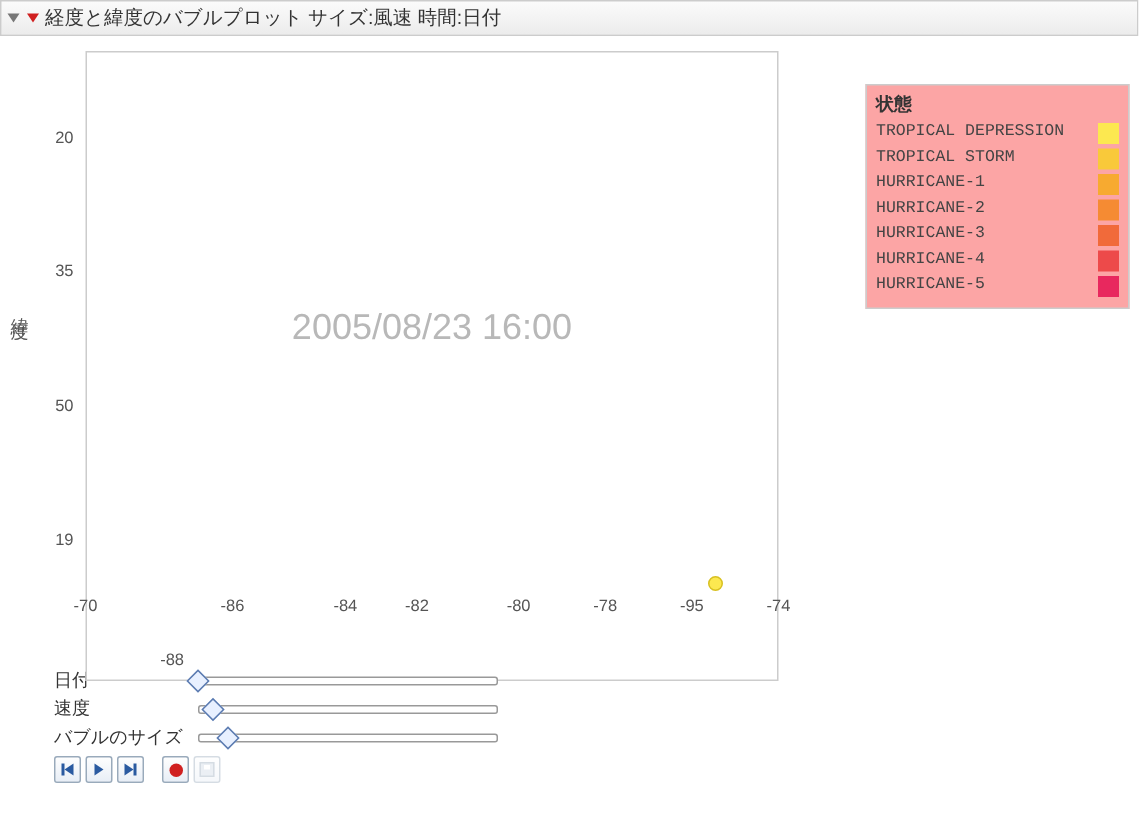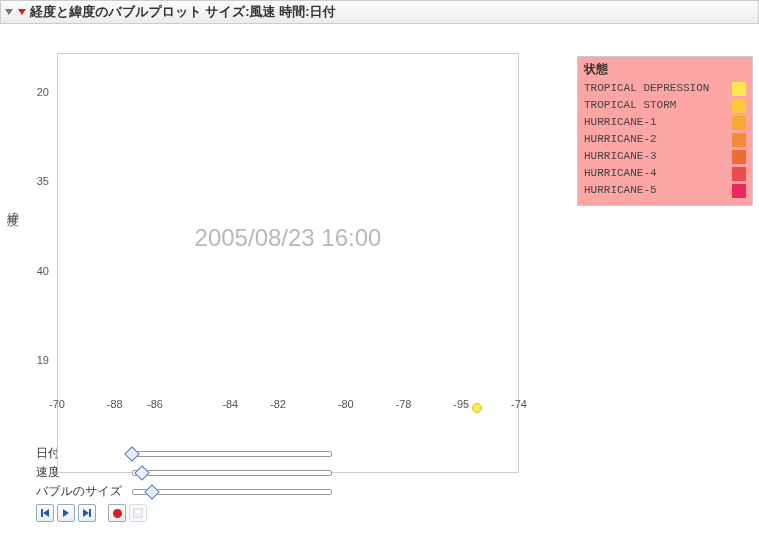--- a/index.html
+++ b/index.html
@@ -29,21 +29,21 @@
   }
   .tri-red {
     width: 0; height: 0;
     border-left: 4px solid transparent;
     border-right: 4px solid transparent;
     border-top: 6px solid #d02020;
     cursor: pointer;
     margin-left: 1px;
   }
   .panel-title {
-    font-weight: bold;
+    font-weight: normal;
     color: #333;
     font-size: 13px;
   }
   .report-body {
     position: relative;
     padding: 8px 0 0 0;
   }
   .plot-wrap {
     display: flex;
     align-items: flex-start;
@@ -75,21 +75,21 @@
     width: 30px;
     height: 358px;
     text-align: right;
     color: #555;
     font-size: 11px;
   }
   .ytick { position: absolute; right: 4px; transform: translateY(-50%); }
   .panel-plot {
     position: absolute;
     left: 34px;
-    top: 21px;
+    top: 2px;
     width: 462px;
     height: 420px;
     border: 1px solid #ccc;
     background: #fff;
   }
   .bubble {
     position: absolute;
     width: 10px; height: 10px;
     border-radius: 50%;
     background: #fce850;
@@ -258,32 +258,32 @@
       </div>
   </div>
 
   <div class="plot-wrap">
     <div class="ylabel">緯度</div>
     <div class="plot-col">
       <div class="plot-area">
         <div class="yaxis" id="yaxis">
             <div class="ytick" style="top: 53.7px;">20</div>
             <div class="ytick" style="top: 143.2px;">35</div>
-            <div class="ytick" style="top: 232.7px;">40</div>
+            <div class="ytick" style="top: 232.7px;">50</div>
             <div class="ytick" style="top: 322.2px;">19</div>
           </div>
         <div class="panel-plot">
           <div class="timestamp">2005/08/23 16:00</div>
           <div id="bubbles">
               <div class="bubble" style="left: 418.688px; top: 354.42px; background: rgb(252, 232, 80);"></div>
             </div>
         </div>
         <div class="xaxis" id="xaxis">
             <div class="xtick" style="left: 0px;">-70</div>
-            <div class="xtick" style="left: 57.75px;">-88</div>
+            <div class="xtick" style="left: 57.75px; margin-top: 36px;">-88</div>
             <div class="xtick" style="left: 98px;">-86</div>
             <div class="xtick" style="left: 173.25px;">-84</div>
             <div class="xtick" style="left: 221px;">-82</div>
             <div class="xtick" style="left: 288.75px;">-80</div>
             <div class="xtick" style="left: 346.5px;">-78</div>
             <div class="xtick" style="left: 404.25px;">-95</div>
             <div class="xtick" style="left: 462px;">-74</div>
           </div>
       </div>
       <div class="xlabel">経度</div>

